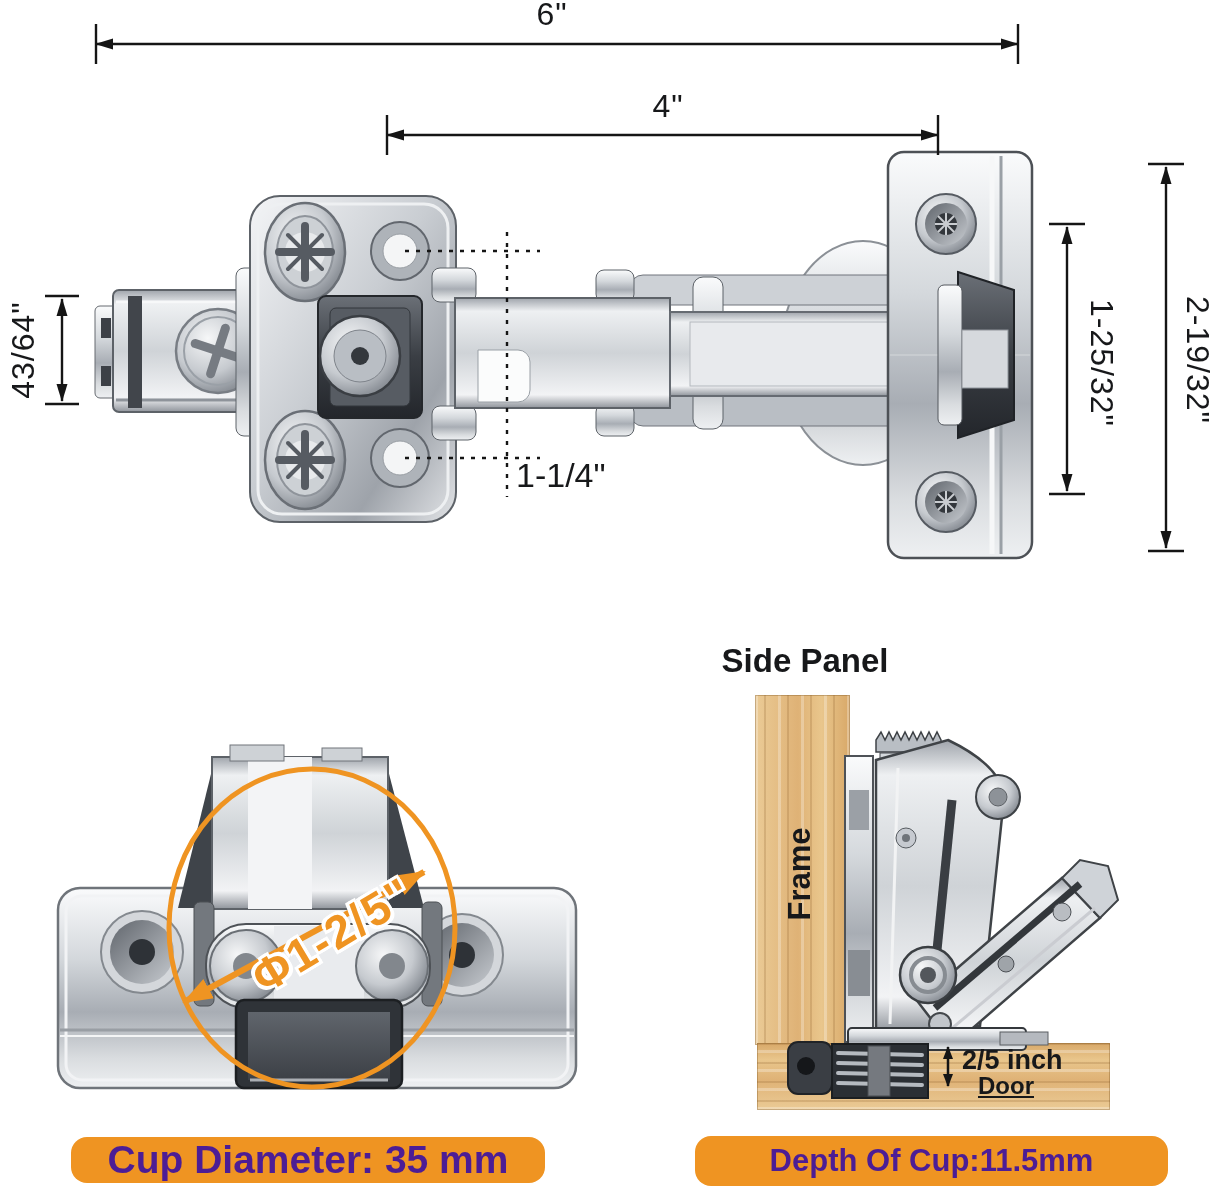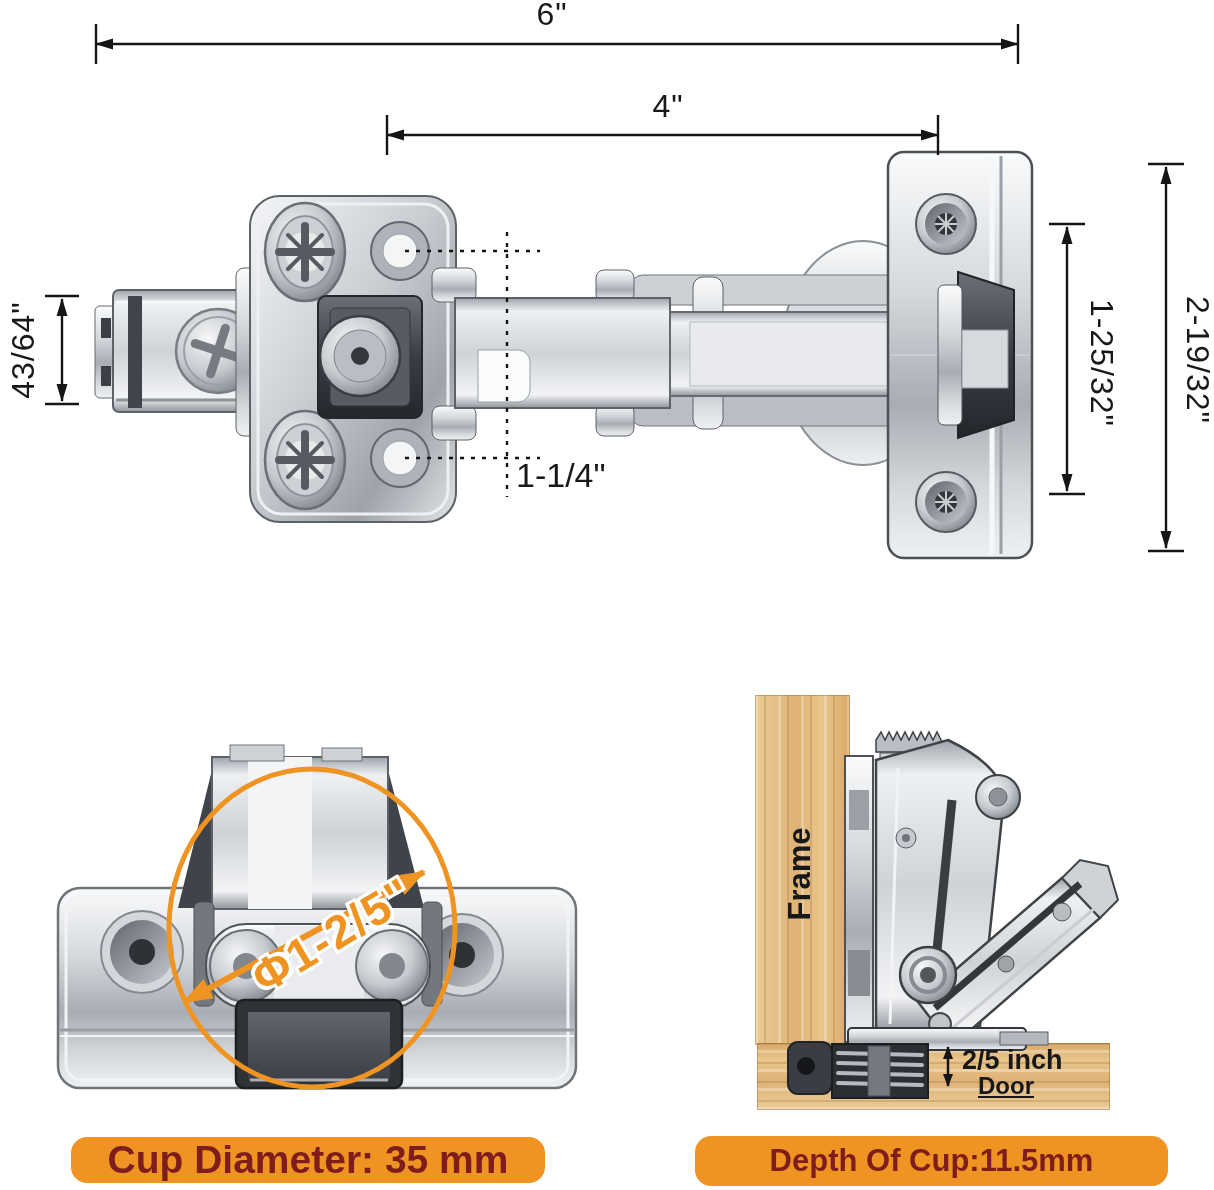--- a/index.html
+++ b/index.html
@@ -22,21 +22,21 @@
   .lbl{position:absolute;color:#17181a;white-space:nowrap;}
   .c{text-align:center;}
   .rot-ccw{transform:rotate(-90deg);}
   .rot-cw{transform:rotate(90deg);}
   .dim{font-size:32px;font-weight:400;letter-spacing:1px;}
   .title{font-size:33px;font-weight:700;}
   .phi{font-size:46px;font-weight:700;color:#EF9422;transform:rotate(-31deg);
        letter-spacing:2px;
        text-shadow:-3px -3px 0 #fff,3px -3px 0 #fff,-3px 3px 0 #fff,3px 3px 0 #fff,
                    0 -3px 0 #fff,0 3px 0 #fff,-3px 0 0 #fff,3px 0 0 #fff;}
-  .pill{position:absolute;background:#EF9422;border-radius:16px;color:#7f1d1d;
+  .pill{position:absolute;background:#EF9422;border-radius:16px;color:#4c1d95;
         font-weight:700;display:flex;align-items:center;justify-content:center;}
   .pill1{left:71px;top:1137px;width:474px;height:46px;font-size:39px;}
   .pill2{left:695px;top:1136px;width:473px;height:50px;font-size:31px;}
   .small-dim{font-size:27px;font-weight:600;text-align:right;}
   .door-lbl{font-size:24px;font-weight:700;text-decoration:underline;}
   .frame-lbl{position:absolute;left:740px;top:846px;width:120px;height:56px;
        line-height:56px;text-align:center;font-size:31px;font-weight:700;
        transform:rotate(-90deg);color:#17181a;}
 </style>
 </head>
@@ -333,19 +333,20 @@
 
   <div class="lbl dim c" style="left:492px;top:-4px;width:120px;">6"</div>
   <div class="lbl dim c" style="left:608px;top:88px;width:120px;">4"</div>
   <div class="lbl dim c rot-ccw" style="left:-57px;top:333px;width:160px;height:34px;line-height:34px;">43/64"</div>
   <div class="lbl" style="left:516px;top:456px;font-size:34px;">1-1/4"</div>
   <div class="lbl dim c rot-cw" style="left:1012px;top:345px;width:180px;height:36px;line-height:36px;">1-25/32"</div>
   <div class="lbl dim c rot-cw" style="left:1108px;top:342px;width:180px;height:36px;line-height:36px;">2-19/32"</div>
 
   <div class="lbl phi c" style="left:225px;top:905px;width:215px;height:60px;line-height:60px;">Φ1-2/5"</div>
 
+  <div class="lbl title c" style="left:655px;top:642px;width:300px;">Side Panel</div>
   <div class="frame-lbl">Frame</div>
   <div class="lbl small-dim" style="left:962px;top:1045px;">2/5 inch</div>
   <div class="lbl door-lbl" style="left:978px;top:1072px;">Door</div>
 
   <div class="pill pill1">Cup Diameter: 35 mm</div>
   <div class="pill pill2">Depth Of Cup:11.5mm</div>
 </div>
 
 </body></html>

